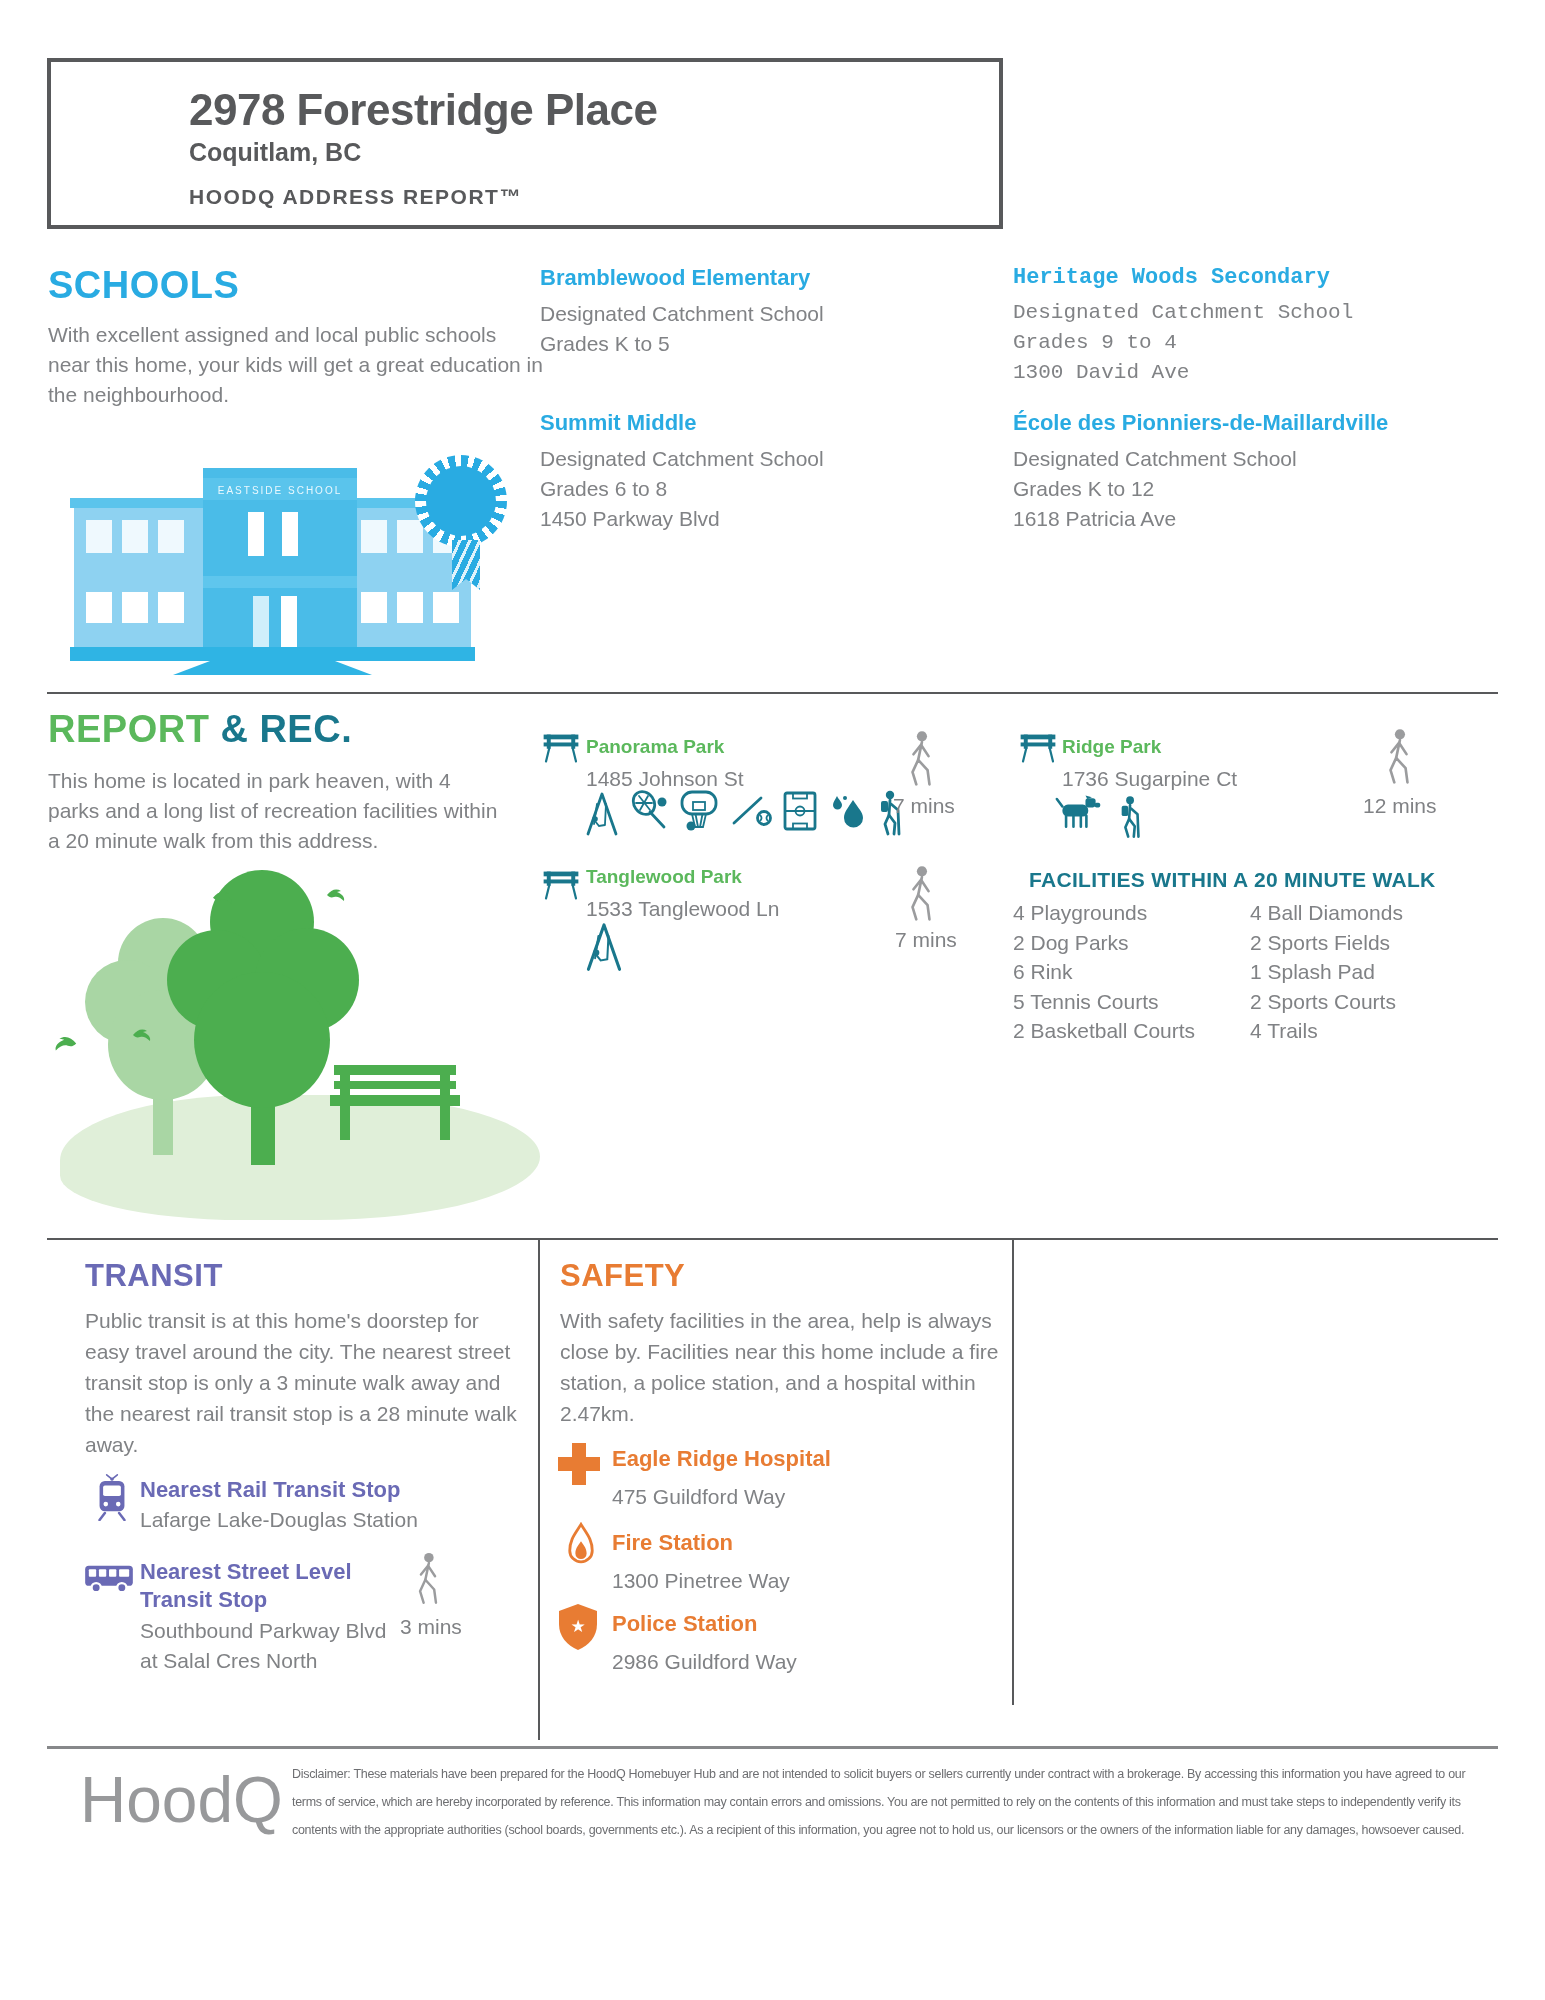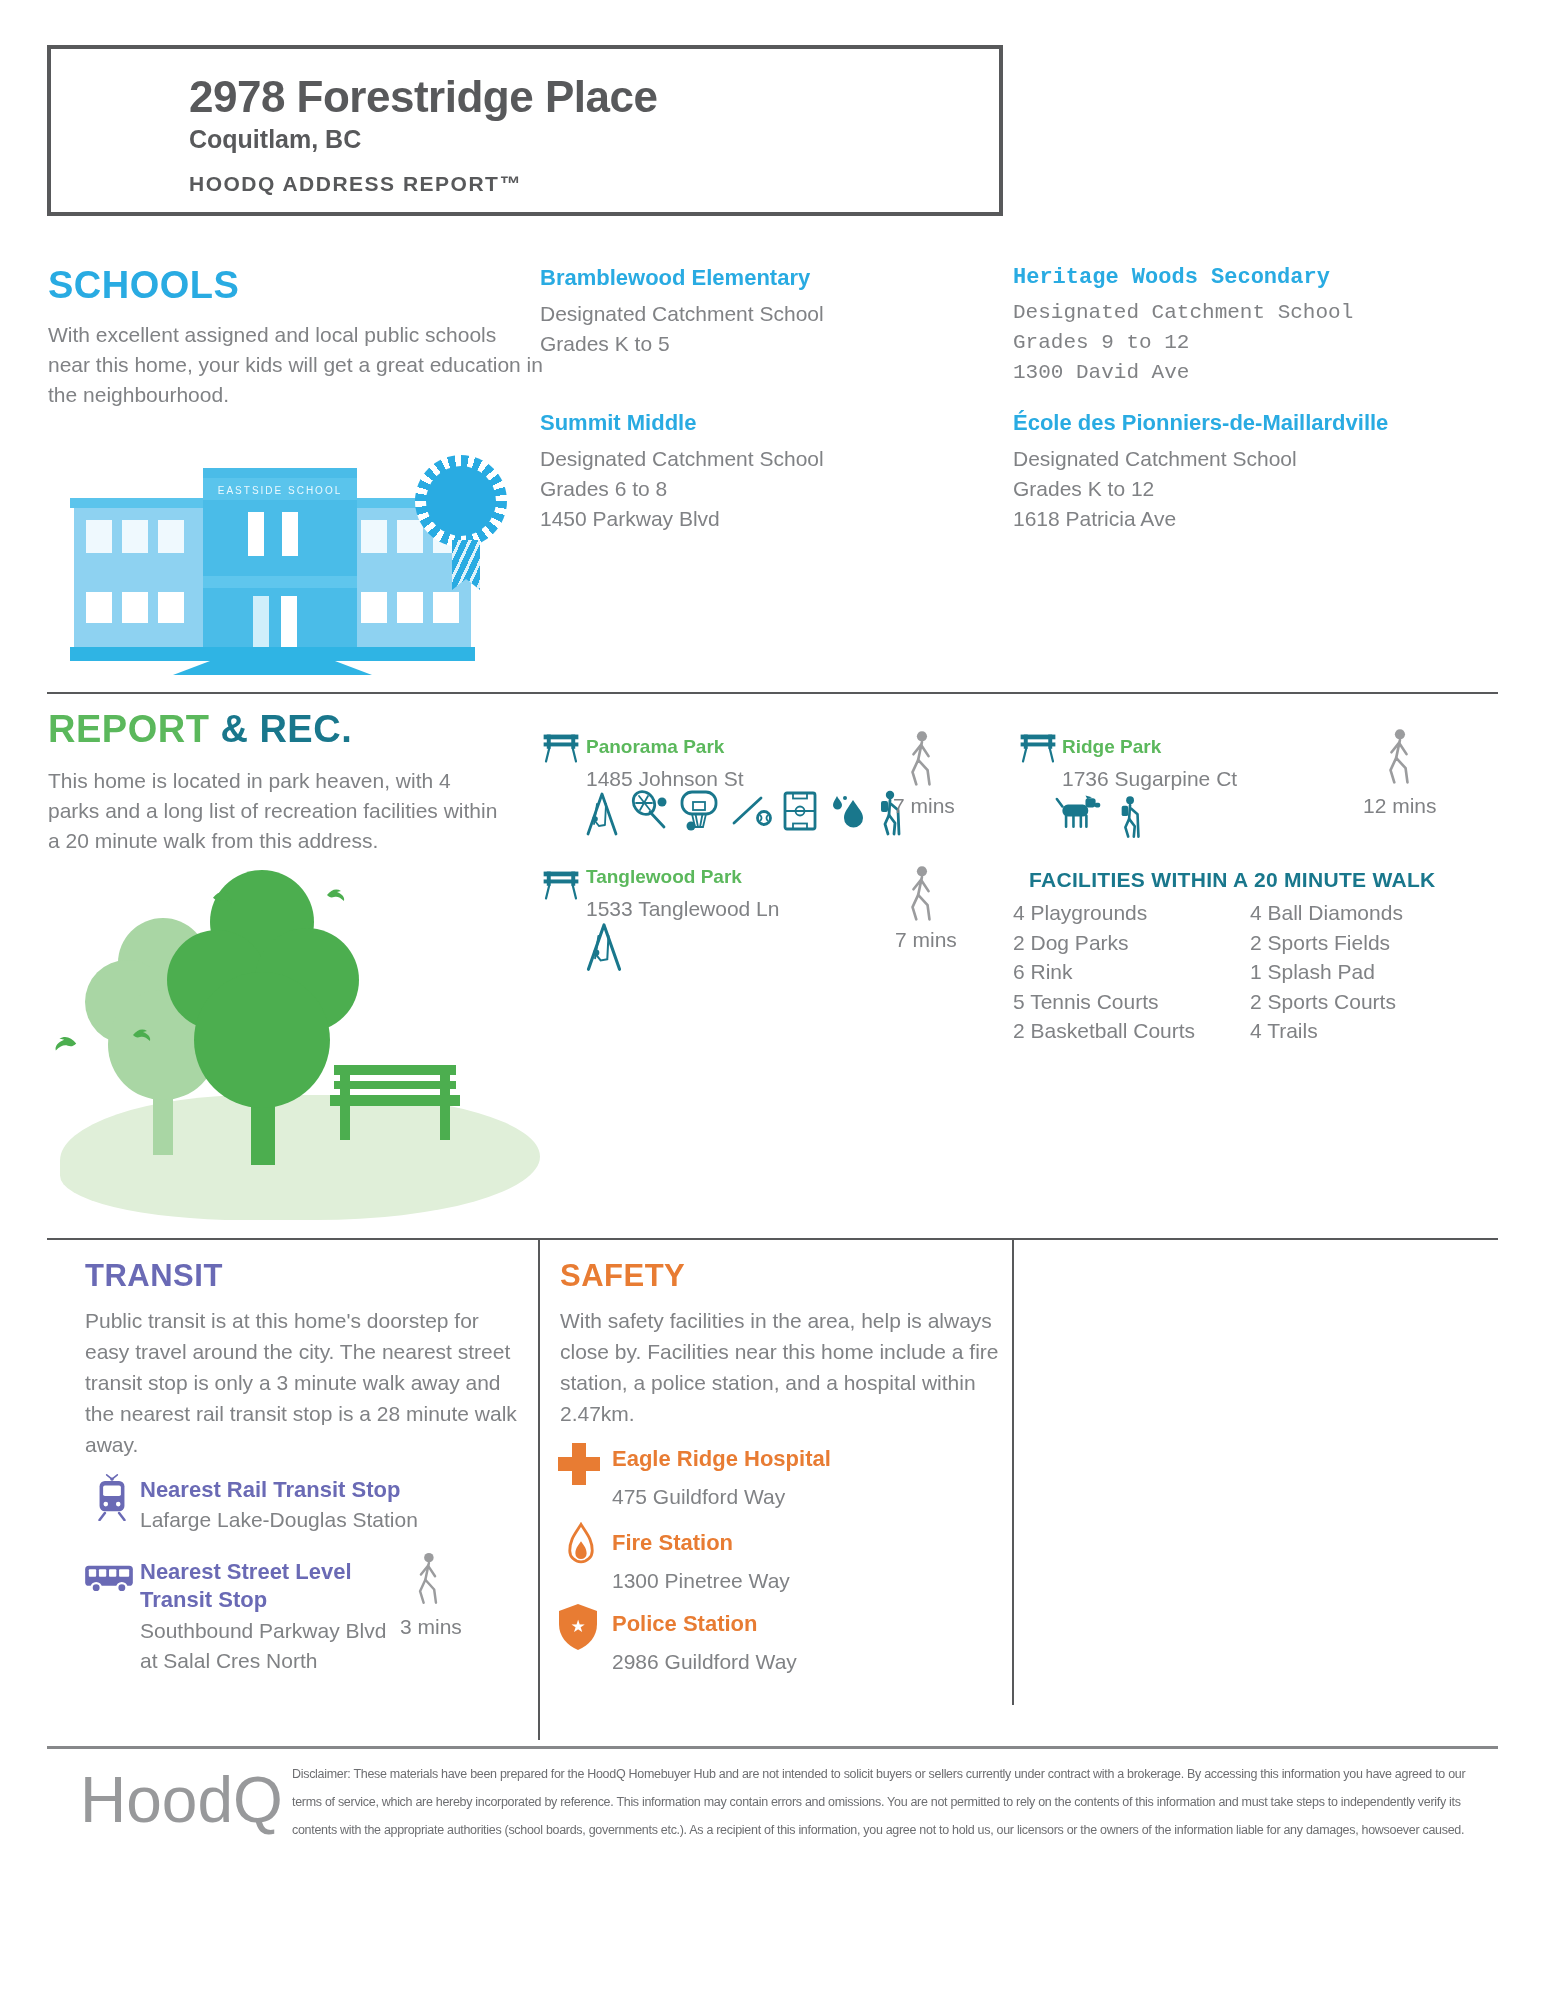--- a/index.html
+++ b/index.html
@@ -1,21 +1,21 @@
 <!DOCTYPE html>
 <html><head>
 <meta charset="utf-8">
 <style>
   html,body{margin:0;padding:0;background:#fff;}
   .page{position:relative;width:1545px;height:2000px;background:#fff;
         font-family:"Liberation Sans",sans-serif;overflow:hidden;}
   .abs{position:absolute;}
 
   
-  .hdr-box{left:47px;top:45px;width:956px;height:171px;border:4px solid #58595B;
+  .hdr-box{left:47px;top:58px;width:956px;height:171px;border:4px solid #58595B;
            box-sizing:border-box;padding:24px 0 0 138px;}
   .hdr-title{font-size:44px;font-weight:bold;color:#58595B;letter-spacing:-0.5px;line-height:1.1;}
   .hdr-city{font-size:25px;font-weight:bold;color:#58595B;margin-top:4px;}
   .hdr-report{font-size:21px;font-weight:bold;color:#58595B;letter-spacing:1.5px;margin-top:18px;}
 
   .sec-h{font-size:38px;font-weight:bold;letter-spacing:.5px;}
   .blue{color:#29ABE2;} .green{color:#5BB85C;} .teal{color:#19778C;}
   .purple{color:#6A6AB5;} .orange{color:#E87C33;}
   .body-txt{font-size:21px;color:#808285;line-height:30px;}
 
@@ -112,21 +112,21 @@
   </div>
   <div class="abs" style="left:540px;top:410px;width:470px;">
     <div class="sch-name">Summit Middle</div>
     <div class="sch-line">Designated Catchment School</div>
     <div class="sch-line">Grades 6 to 8</div>
     <div class="sch-line">1450 Parkway Blvd</div>
   </div>
   <div class="abs" style="left:1013px;top:265px;width:500px;font-family:Liberation Mono, monospace;">
     <div class="sch-name">Heritage Woods Secondary</div>
     <div class="sch-line">Designated Catchment School</div>
-    <div class="sch-line">Grades 9 to 12</div>
+    <div class="sch-line">Grades 9 to 4</div>
     <div class="sch-line">1300 David Ave</div>
   </div>
   <div class="abs" style="left:1013px;top:410px;width:510px;">
     <div class="sch-name">École des Pionniers-de-Maillardville</div>
     <div class="sch-line">Designated Catchment School</div>
     <div class="sch-line">Grades K to 12</div>
     <div class="sch-line">1618 Patricia Ave</div>
   </div>
 
   <div class="abs hrline" style="left:47px;top:692px;width:1451px;"></div>

